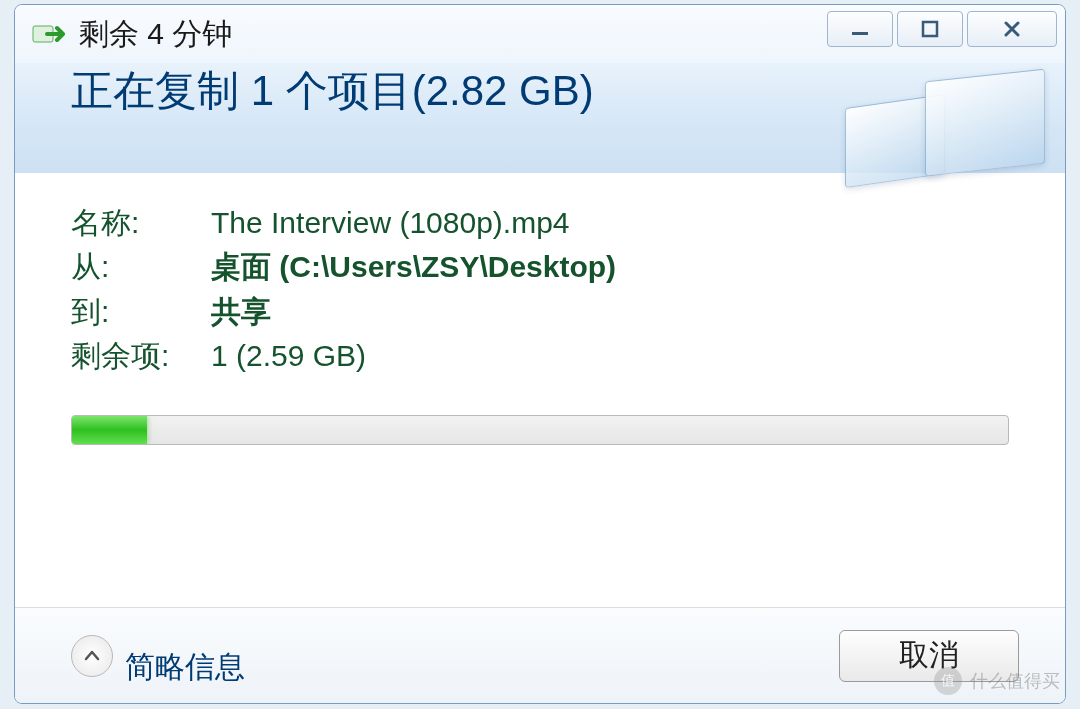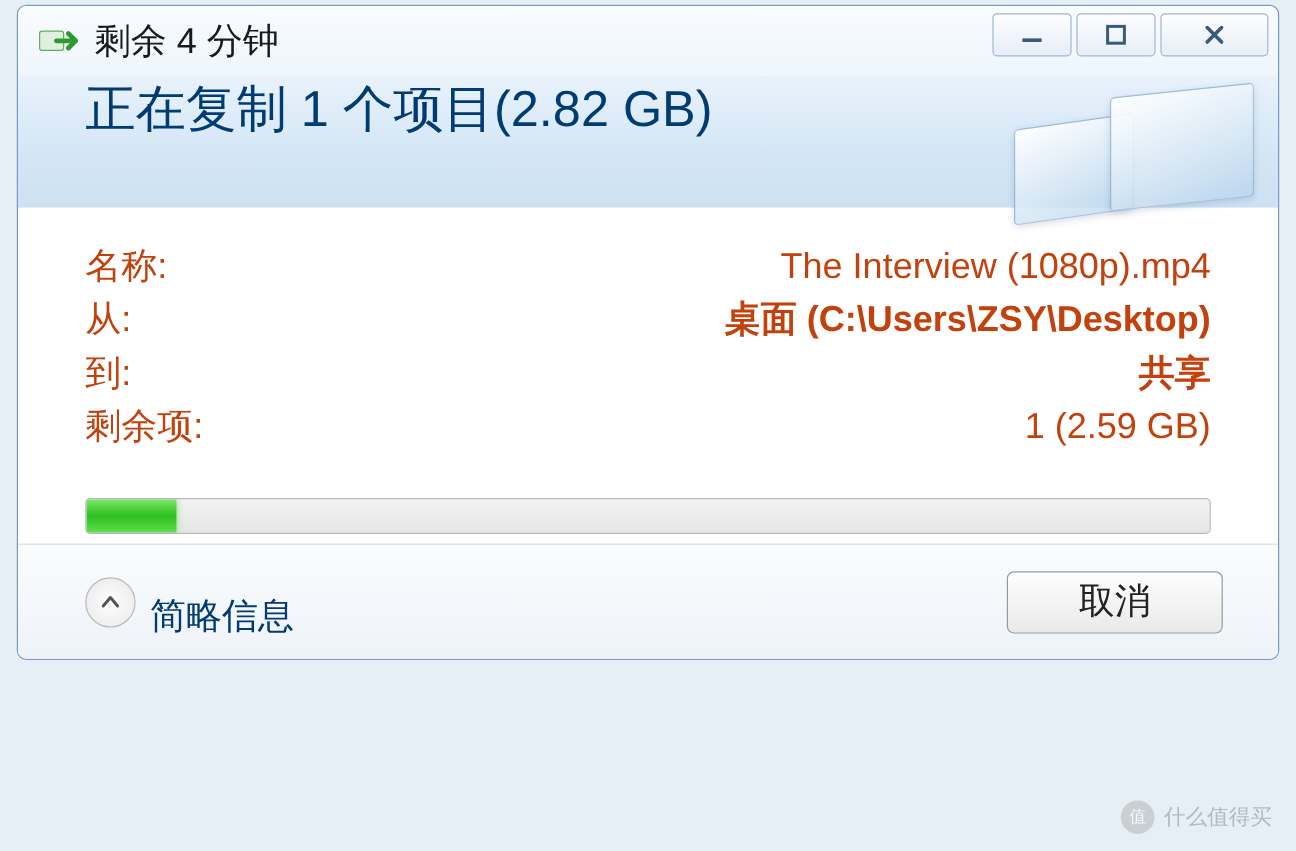--- a/index.html
+++ b/index.html
@@ -6,21 +6,21 @@
   html, body {
     margin: 0; padding: 0;
     width: 1080px; height: 709px;
     font-family: "Microsoft YaHei", "Segoe UI", Tahoma, sans-serif;
     background: #e6eef6;
     overflow: hidden;
   }
   .window {
     position: absolute;
     left: 14px; top: 4px;
-    width: 1052px; height: 546px;
+    width: 1052px; height: 700px;
     background: #fff;
     border: 1px solid #7a9abf;
     border-radius: 8px;
     box-shadow: 0 0 0 1px rgba(255,255,255,.6) inset;
     overflow: hidden;
   }
   .titlebar {
     height: 58px;
     display: flex;
     align-items: center;
@@ -80,26 +80,26 @@
   }
   .folder-art .fld.a { left:10px; top:30px; width:100px; height:80px; transform: skewY(-8deg); }
   .folder-art .fld.b { left:90px; top:4px; width:120px; height:95px; transform: skewY(-6deg); }
 
   .details {
     padding: 28px 56px 10px 56px;
   }
   .row {
     display:flex;
     font-size: 30px;
-    color:#c2410c;
+    color:#14532d;
     line-height: 1.48;
   }
   .row .lbl { width: 140px; }
   .row .lbl-wide { width: 140px; white-space:nowrap; }
-  .row .val { flex:1;text-align:right; }
+  .row .val { flex:1; }
   .row .val.bold { font-weight: 600; }
 
   .progress-wrap {
     margin: 26px 56px 0 56px;
   }
   .progress {
     height: 30px;
     border: 1px solid #b9b9b9;
     border-radius: 4px;
     background: linear-gradient(#f2f2f2,#e6e6e6);

